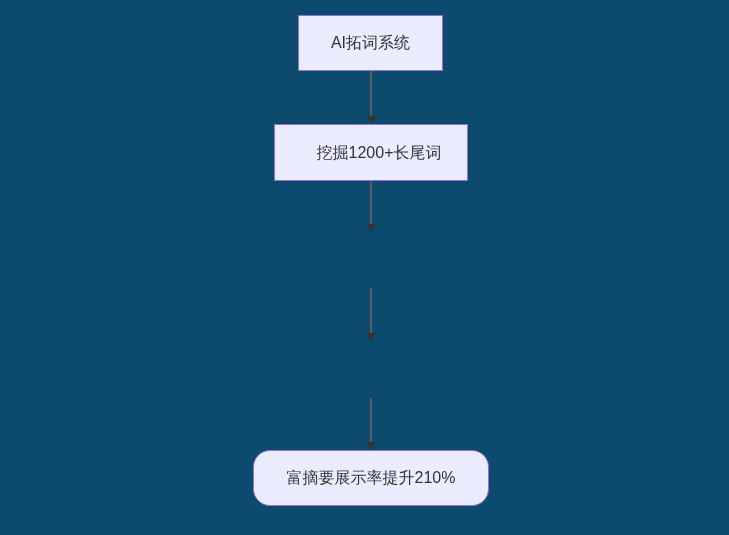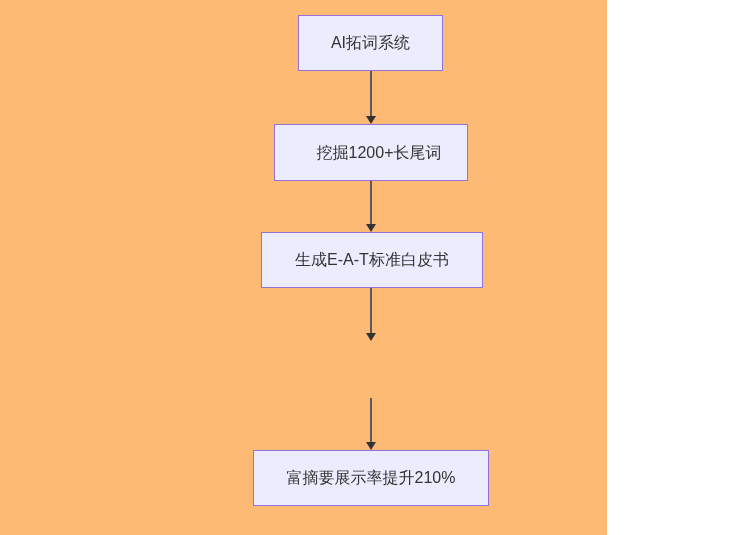--- a/index.html
+++ b/index.html
@@ -2,44 +2,44 @@
 <html><head>
 <meta charset="utf-8">
 <style>
   html, body {
     margin: 0;
     padding: 0;
     font-family: "Liberation Sans", "DejaVu Sans", sans-serif;
   }
   .canvas {
     position: relative;
-    width: 607px;
+    width: 729px;
     height: 535px;
-    background: #fdba74;
+    background: #0c4a6e;
     overflow: hidden;
   }
   .flow-node {
     position: absolute;
     box-sizing: border-box;
     background: #ececff;
     border: 1px solid #9370db;
     color: #333333;
     font-size: 16px;
     line-height: 1.2;
     display: flex;
     align-items: center;
     justify-content: center;
     text-align: center;
     white-space: nowrap;
   }
   .node-1 { left: 298px; top: 15px;  width: 145px; height: 56px; }
   .node-2 { left: 274px; top: 124px; width: 194px; height: 57px; padding-left: 16px; }
   .node-3 { left: 261px; top: 232px; width: 222px; height: 56px; }
   .node-4 { left: 264px; top: 341px; width: 214px; height: 57px; }
-  .node-5 { left: 253px; top: 450px; width: 236px; height: 56px; }
+  .node-5 { left: 253px; top: 450px; width: 236px; height: 56px; border-radius: 17px; }
 
   .arrow {
     position: absolute;
     left: 370px;
     width: 2px;
     background: #5b5b5b;
   }
   .arrow::after {
     content: "";
     position: absolute;
@@ -66,23 +66,20 @@
   </div>
 
   <div class="arrow arrow-1"></div>
 
   <div class="flow-node node-2">
     <span>挖掘1200+长尾词</span>
   </div>
 
   <div class="arrow arrow-2"></div>
 
-  <div class="flow-node node-3">
-    <span>生成E-A-T标准白皮书</span>
-  </div>
 
   <div class="arrow arrow-3"></div>
 
 
   <div class="arrow arrow-4"></div>
 
   <div class="flow-node node-5">
     <span>富摘要展示率提升210%</span>
   </div>
 

